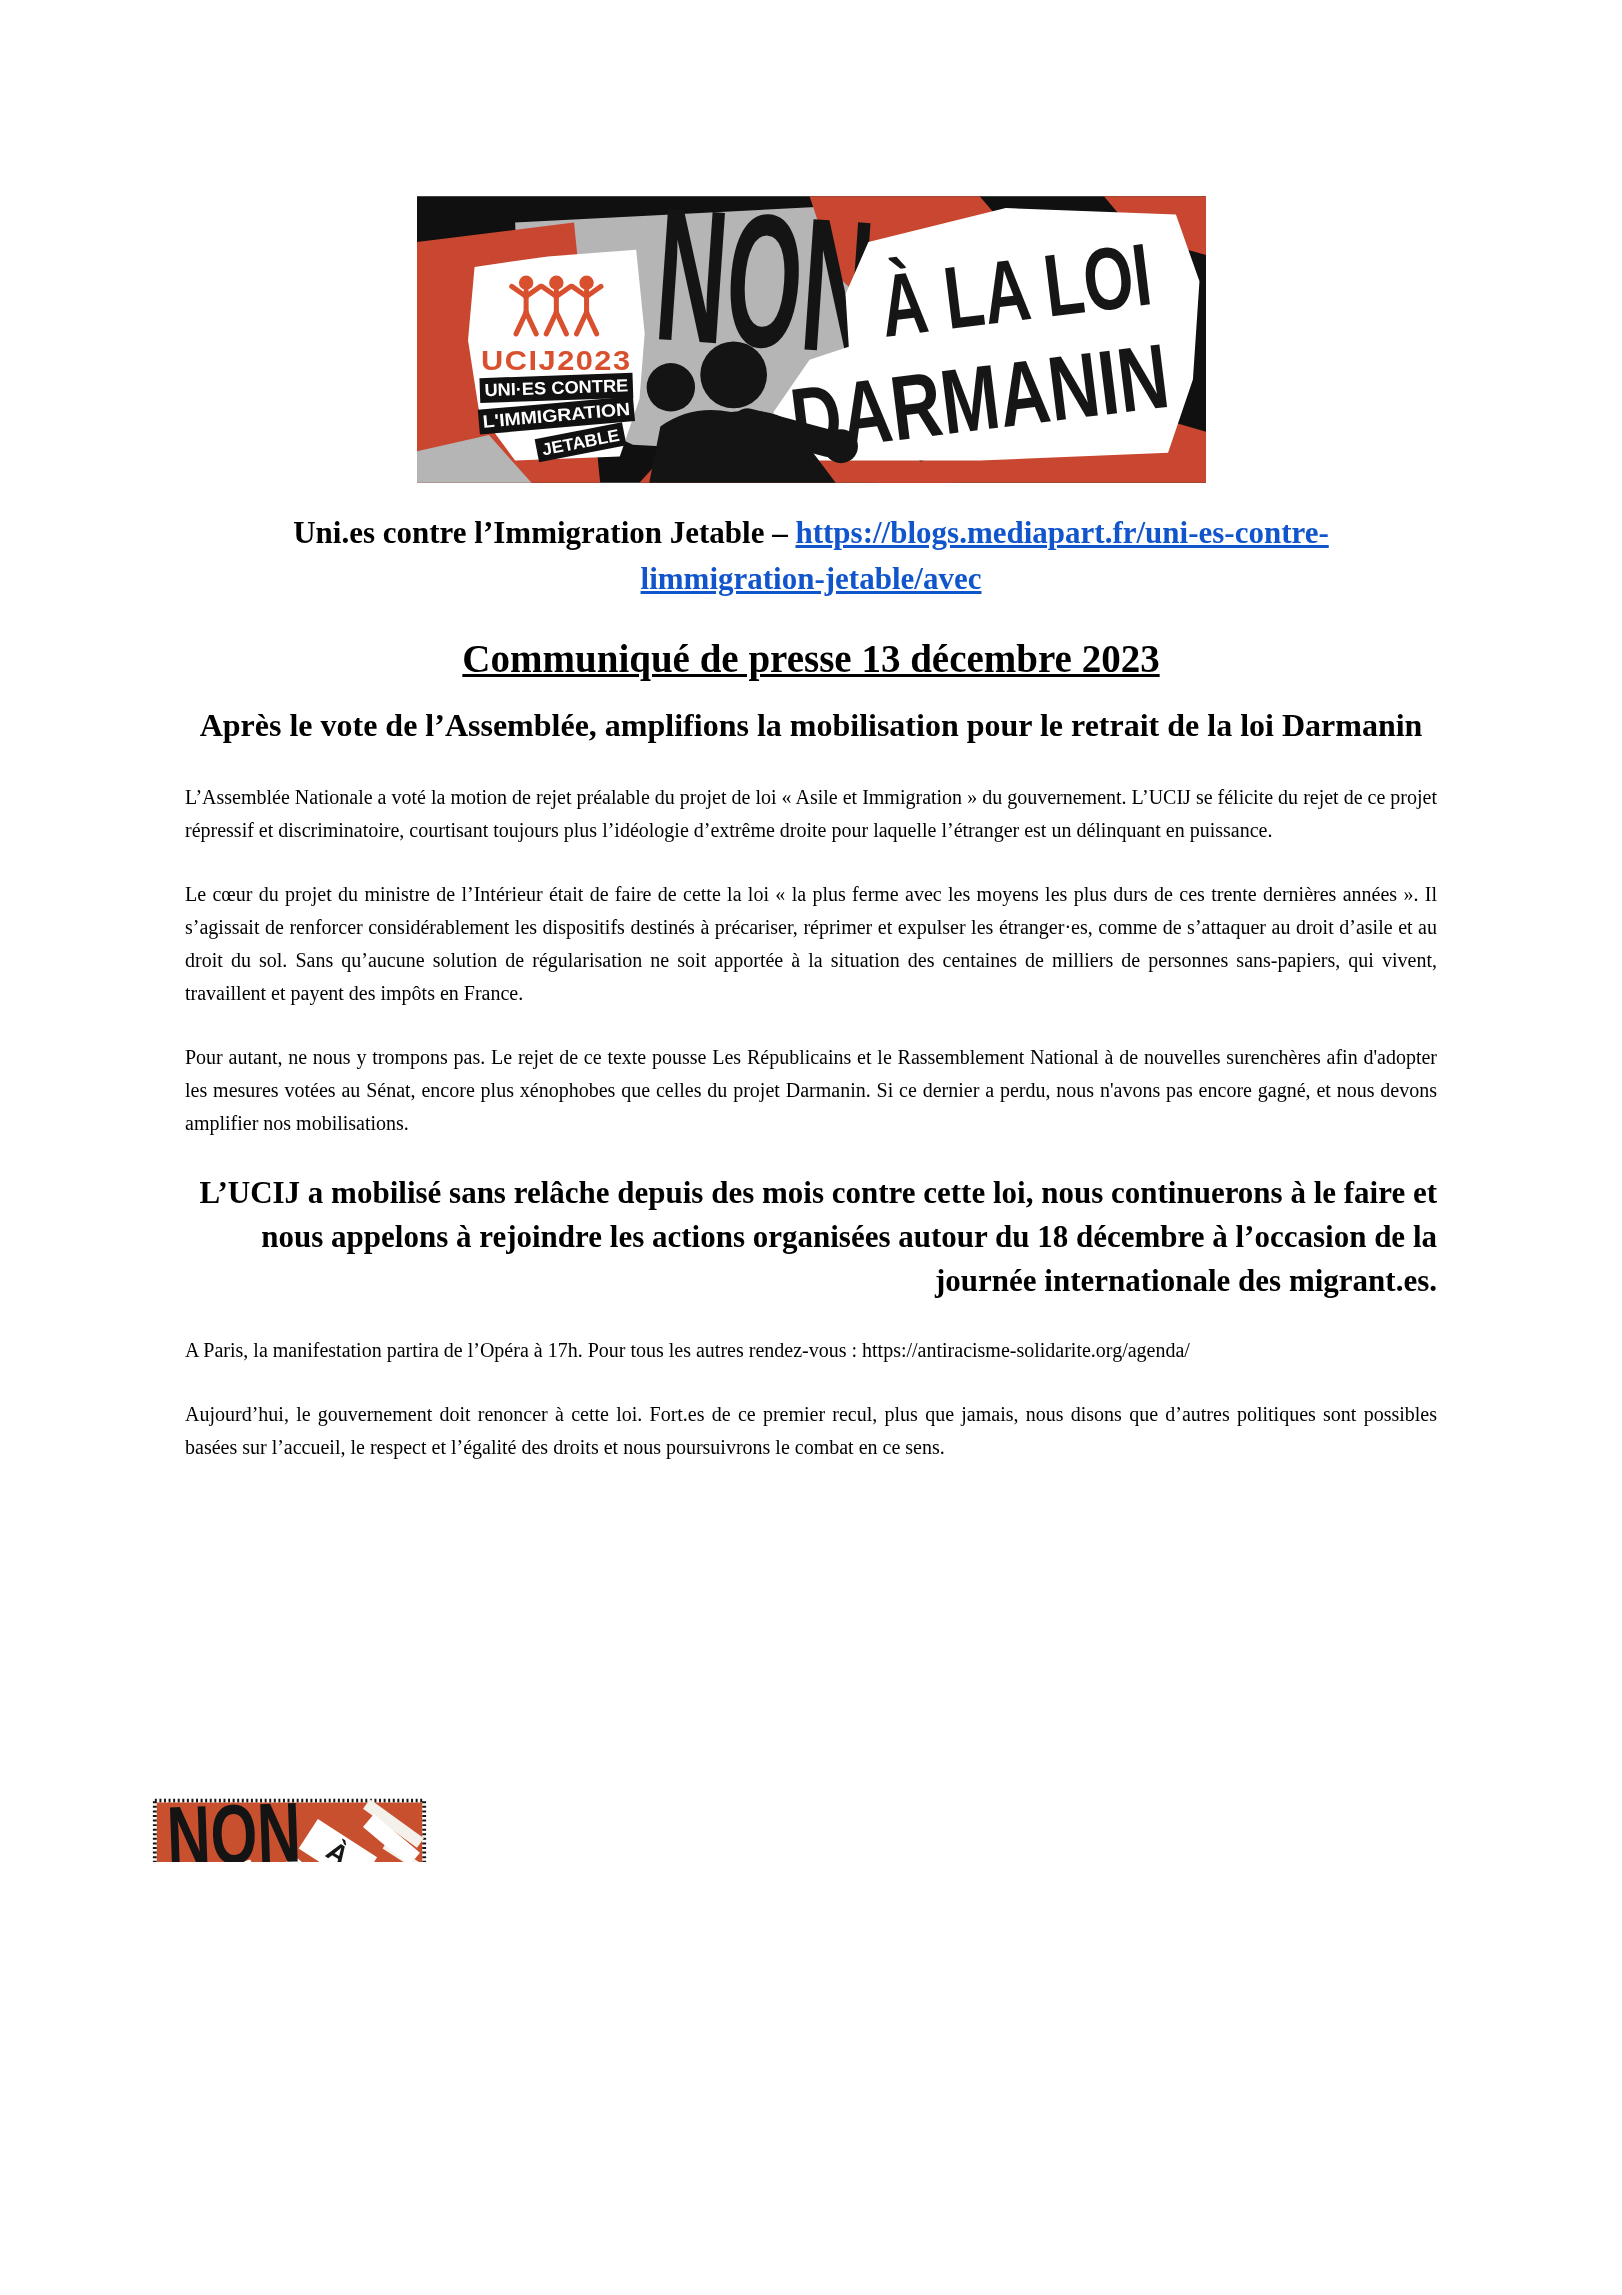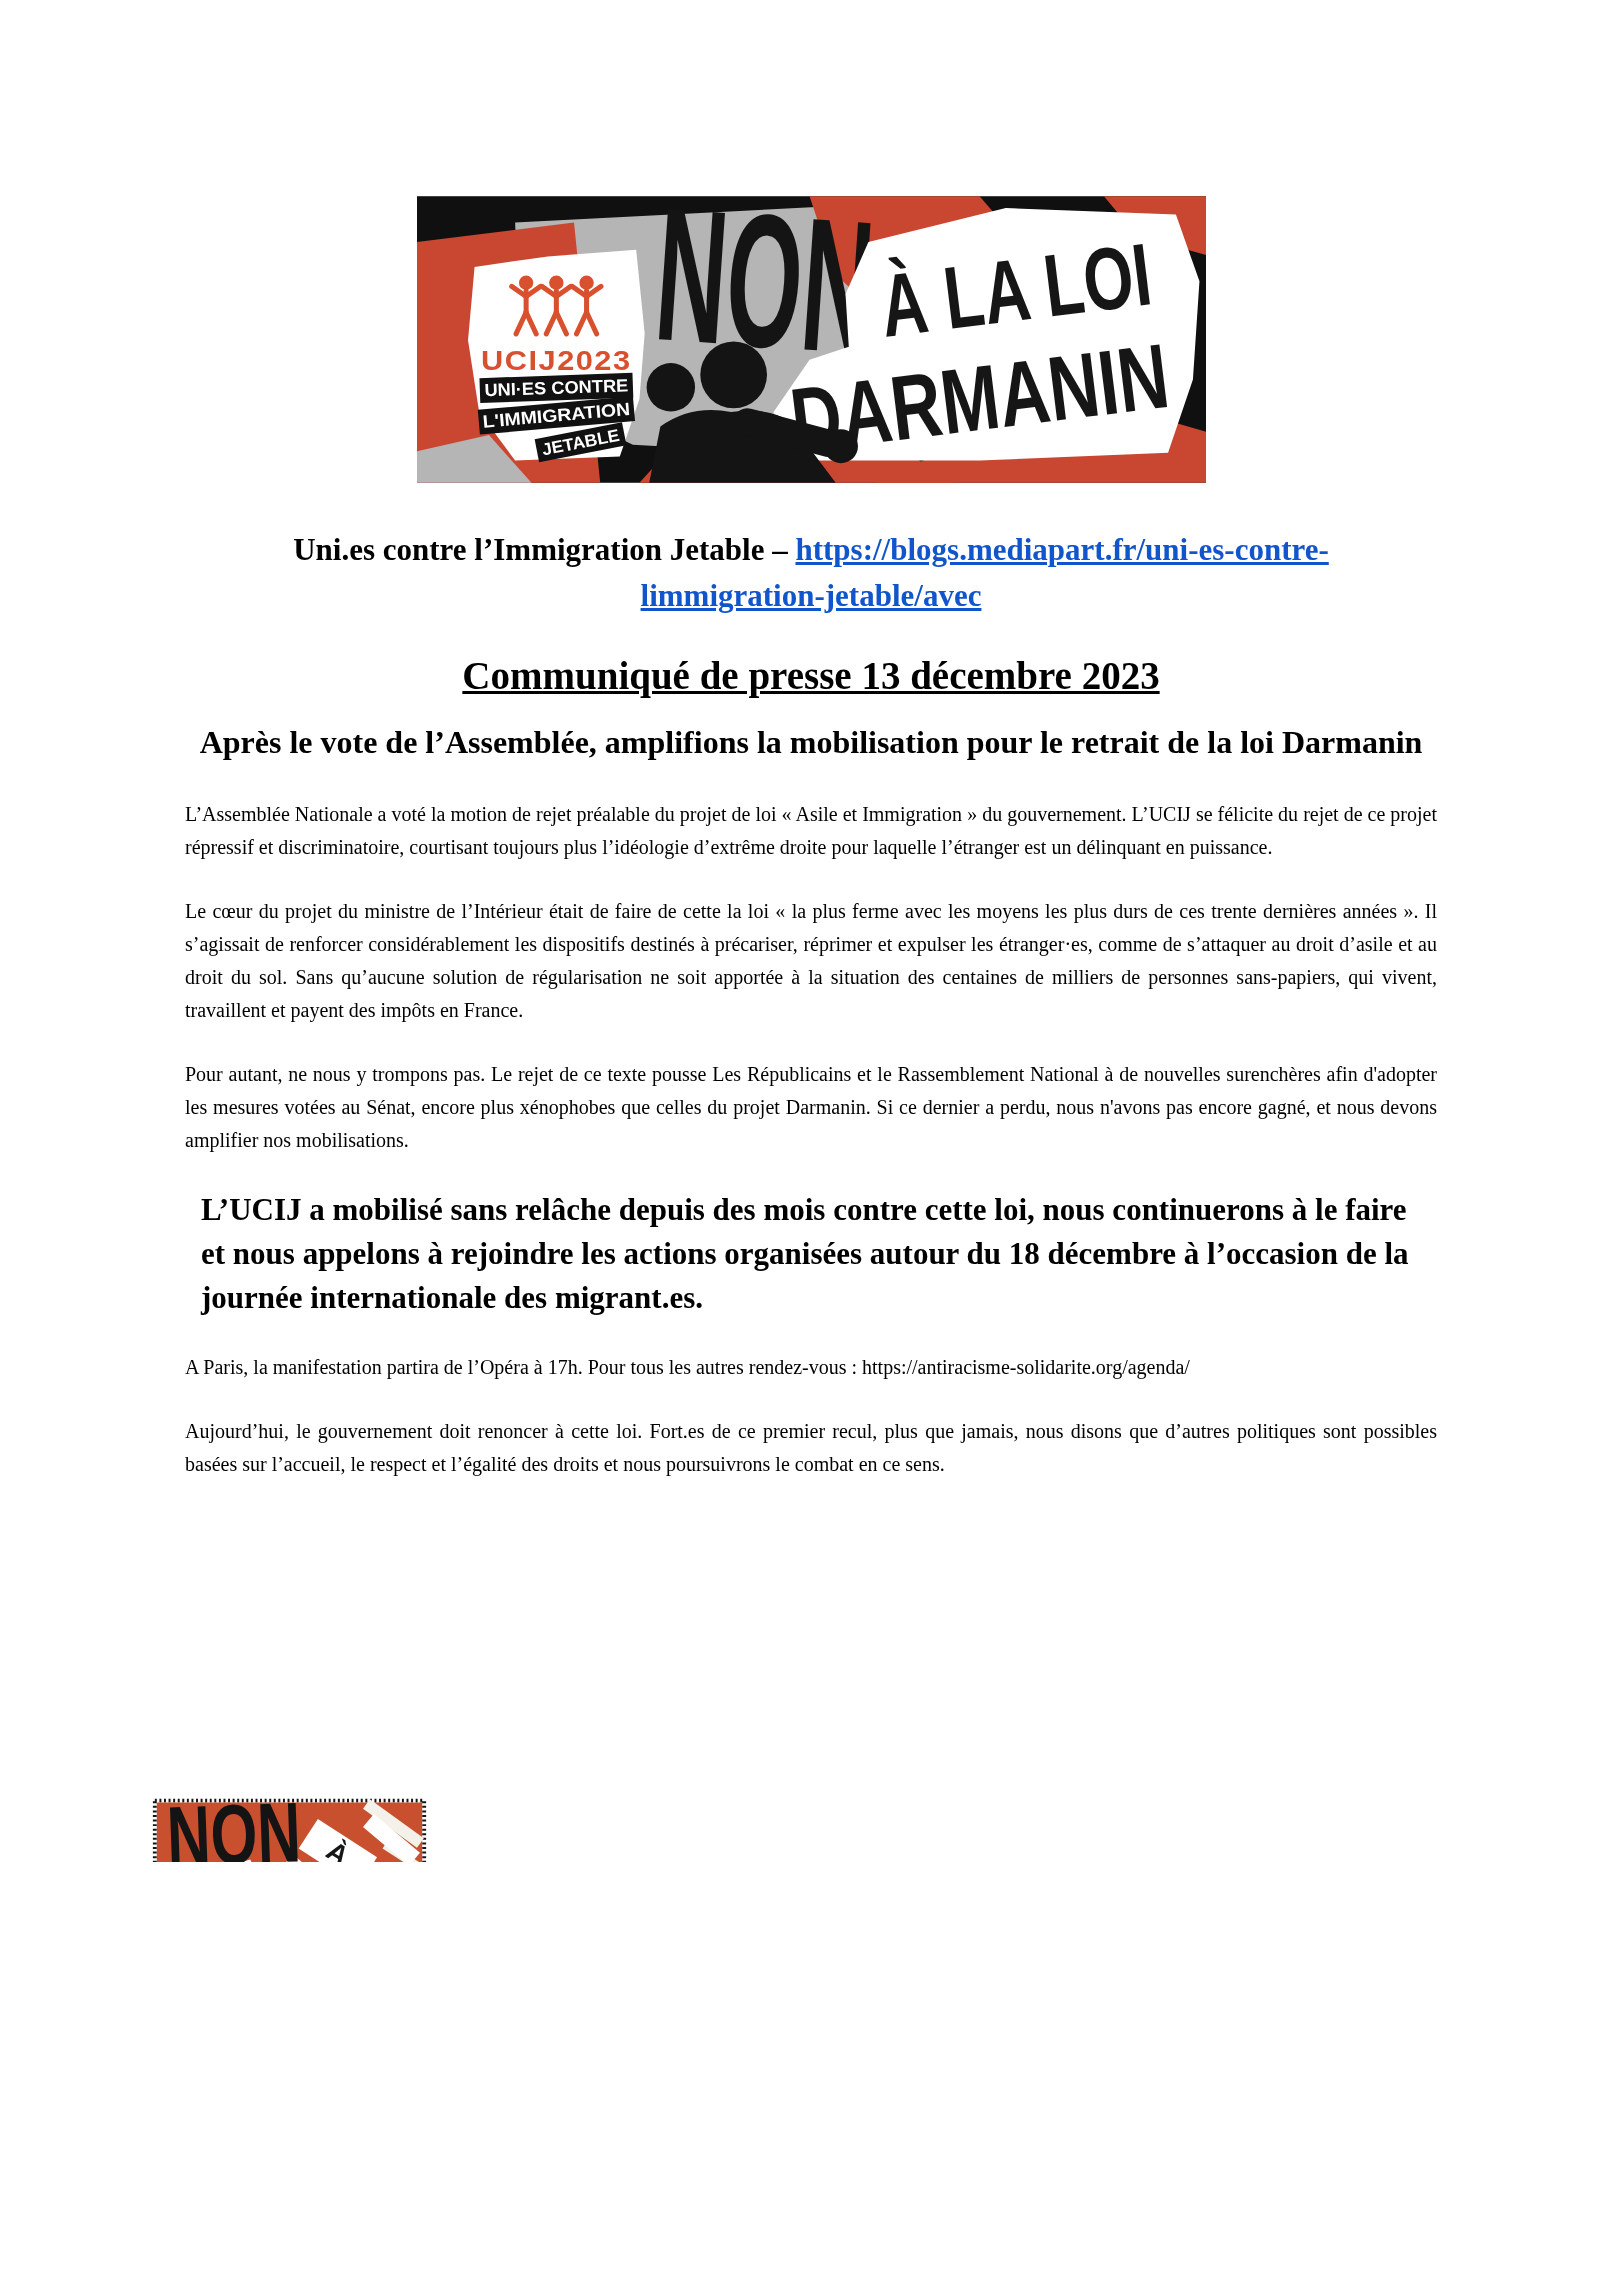--- a/index.html
+++ b/index.html
@@ -1,28 +1,28 @@
 <!DOCTYPE html>
 <html lang="fr" style="font-size:10.5px"><head>
 <meta charset="utf-8">
 <style>
   html,body{margin:0;padding:0}
   .page{position:relative;width:1623px;height:1862px;background:#ffffff;
         font-family:"Liberation Serif",serif;color:#000;overflow:hidden}
   .banner-img{position:absolute;left:417px;top:196px}
   .poster-img{position:absolute;left:152px;top:1798px}
-  .content{position:absolute;left:185px;top:527px;width:1252px}
+  .content{position:absolute;left:185px;top:510px;width:1252px}
   .center{text-align:center}
   .org-line{font-size:31px;font-weight:700;line-height:46px}
   .blog-link{color:#1155CC;text-decoration:underline;font-weight:700;cursor:pointer}
   .press{margin-top:34px;font-size:39px;font-weight:700}
   .press .u{text-decoration:underline}
   .title{margin:19.6px 0 0;font-size:32px;font-weight:700;line-height:49px}
   p.body{margin:31px 0 0;font-size:20px;line-height:33px;text-align:justify}
-  p.callout{margin:31px 16px 0;font-size:31px;font-weight:700;line-height:44px;text-align:left}
+  p.callout{margin:31px 0 0;font-size:31px;font-weight:700;line-height:44px;text-align:right}
   svg text{font-family:"Liberation Sans",sans-serif}
 </style>
 </head>
 <body>
 
 <div class="page">
 
   <svg class="banner-img" width="789" height="287" viewBox="0 0 1206 438">
     <defs>
       <g id="sfig" stroke="#d9502e" stroke-width="7" stroke-linecap="round" fill="none">

